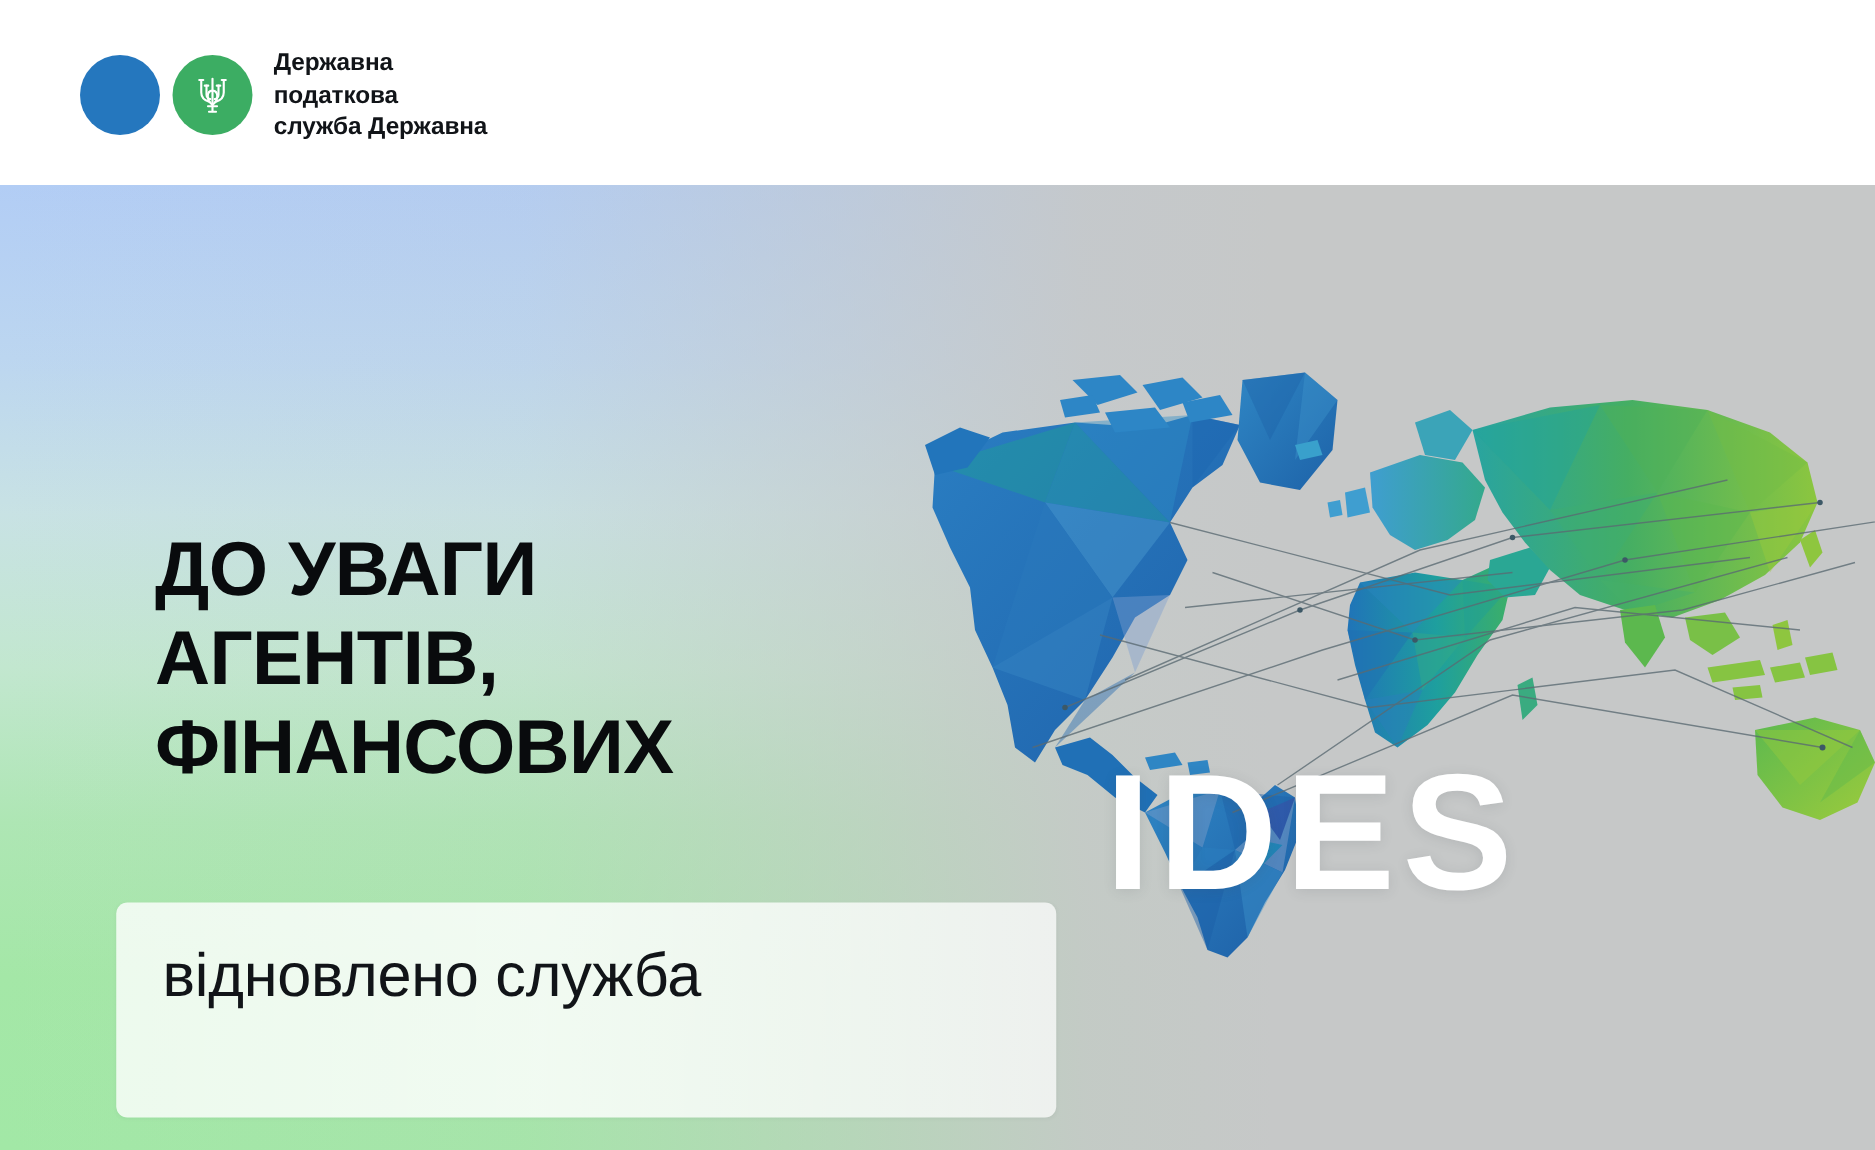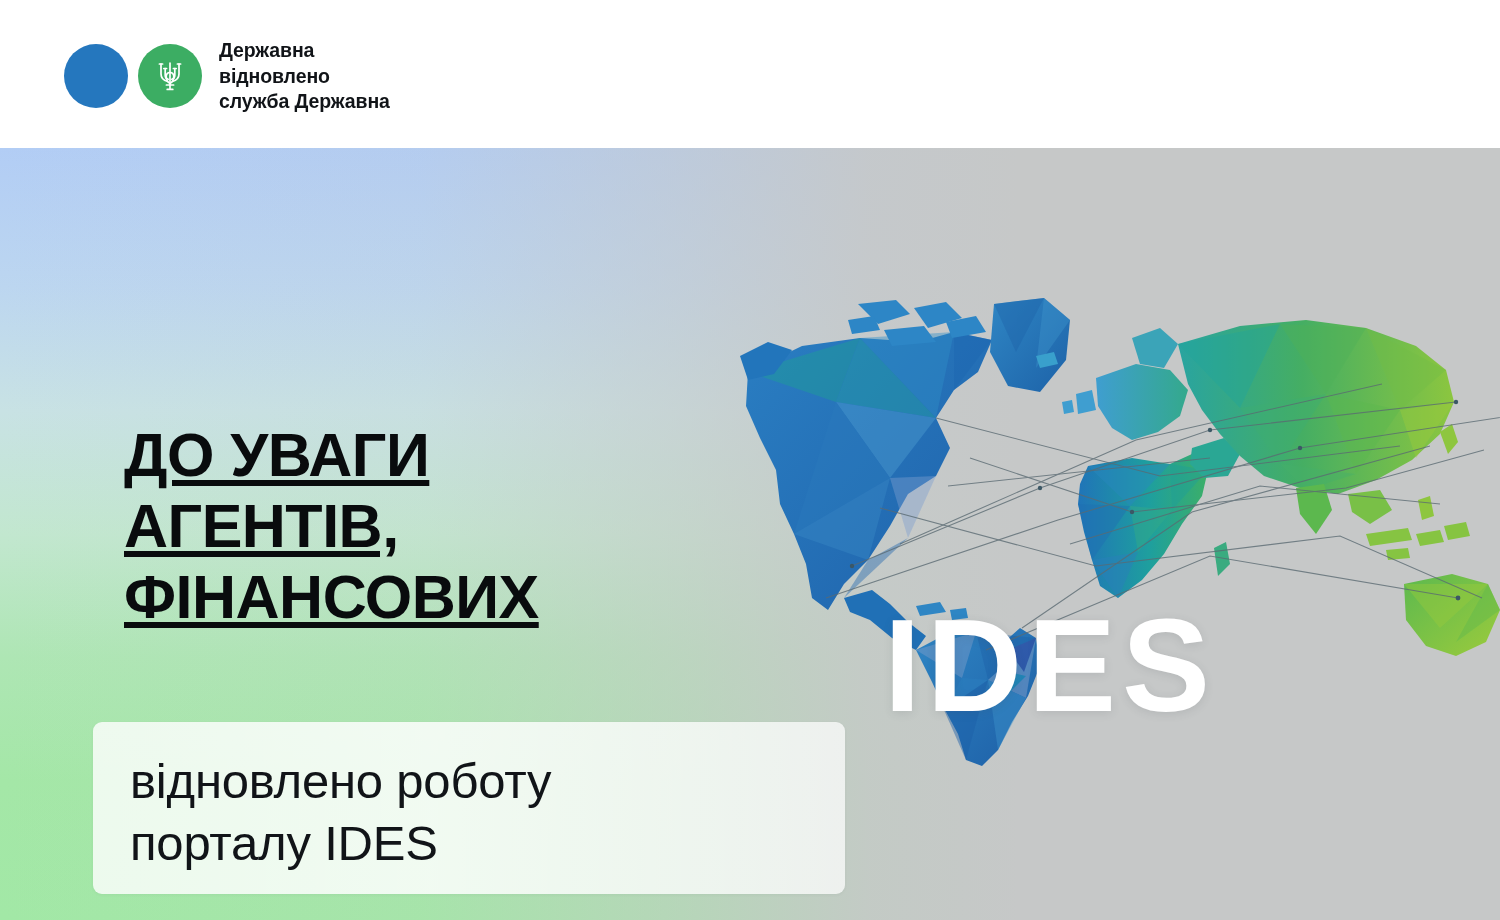--- a/index.html
+++ b/index.html
@@ -103,21 +103,21 @@
     left:124px; top:272px;
     z-index:20;
     font-weight:bold;
     font-size:61px;
     line-height:71px;
     letter-spacing:-0.5px;
     color:#090b0d;
     max-width:730px;
     text-transform:uppercase;
   }
-  #headline .hl-line { display:block; white-space:nowrap;text-decoration:underline; }
+  #headline .hl-line { display:block; white-space:nowrap; }
 
   
   #subtitle-panel {
     position:absolute;
     left:93px; top:574px;
     width:752px; height:172px;
     z-index:20;
     border-radius:9px;
     background:linear-gradient(to right,
         rgba(255,255,255,0.80) 0%,
@@ -320,22 +320,21 @@
     <div id="fatca-wordmark">IDES</div>
 
     <h1 id="headline">
       <span class="hl-line">ДО УВАГИ</span>
       <span class="hl-line">АГЕНТІВ,</span>
       <span class="hl-line">ФІНАНСОВИХ</span>
     </h1>
 
     <div id="subtitle-panel">
       <div id="subtitle">
-        <span class="st-line">відновлено роботу</span>
-        <span class="st-line">порталу IDES</span>
+        <span class="st-line">відновлено служба</span>
       </div>
     </div>
   </div>
 
   <div id="header-band">
     <div id="logo-lockup">
       <div class="logo-circle blue"></div>
       <div class="logo-circle green">
         <svg width="30" height="34" viewBox="0 0 30 34">
           <g fill="none" stroke="#ffffff" stroke-width="1.7" stroke-linejoin="round" stroke-linecap="round">
@@ -349,19 +348,19 @@
             <path d="M8.8,9.5 L11.6,9.5"></path>
             <path d="M18.4,9.5 L21.2,9.5"></path>
             <path d="M11.4,26 L18.6,26"></path>
             <path d="M12.2,30.4 L17.8,30.4"></path>
             <path d="M15,13.5 C12.4,13.5 11.2,15.4 11.2,18 C11.2,20.9 12.8,23.2 15,24.6 C17.2,23.2 18.8,20.9 18.8,18 C18.8,15.4 17.6,13.5 15,13.5 Z"></path>
           </g>
         </svg>
       </div>
       <div id="logo-text">
         <div>Державна</div>
-        <div>відновлено</div>
+        <div>податкова</div>
         <div>служба Державна</div>
       </div>
     </div>
   </div>
 
 </div>
 
 </body></html>

